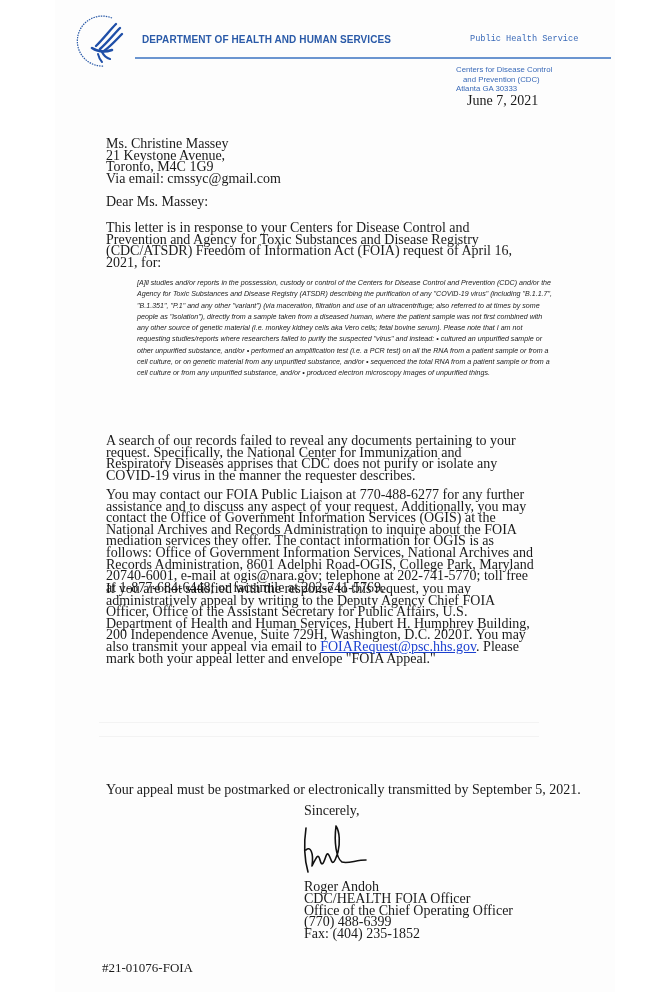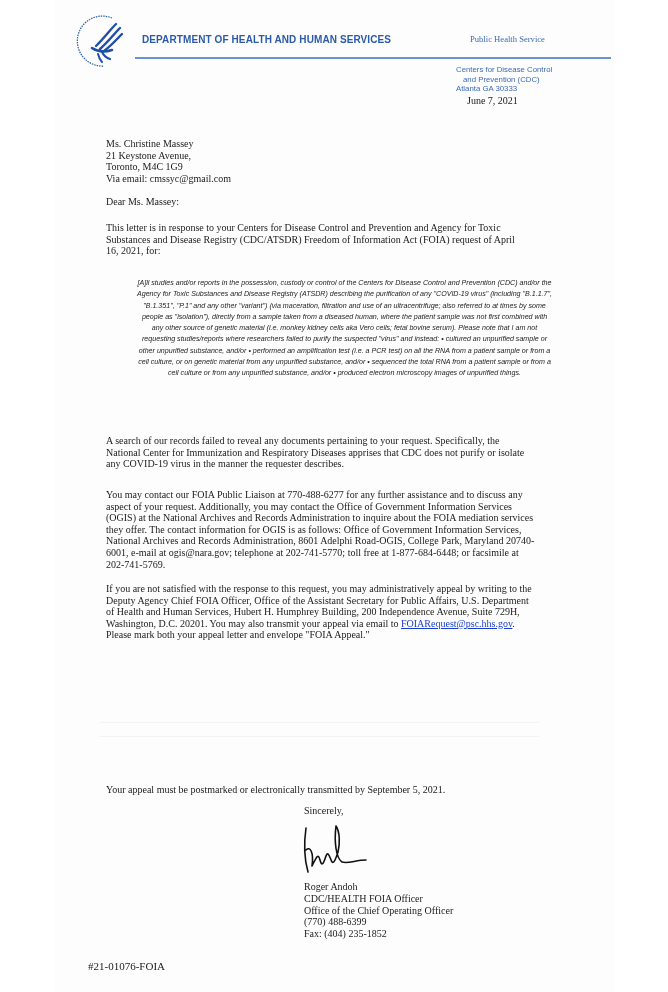--- a/index.html
+++ b/index.html
@@ -14,48 +14,47 @@
     .seam {
       position: absolute; left: 44px; width: 440px; height: 1px; background: #f3f3f3;
     }
     .abs { position: absolute; }
     .logo { left: 72px; top: 12px; width: 58px; height: 58px; }
     .dept {
       left: 142px; top: 34px; font-family: Liberation Sans, sans-serif; font-weight: bold;
       font-size: 10px; color: #2a5aa8; letter-spacing: 0.1px;
     }
     .phs {
-      left: 470px; top: 34px; font-family: Liberation Serif, serif; font-size: 8.6px; color: #3a6ab8;
+      left: 470px; top: 34px; font-family: Liberation Mono, monospace; font-size: 8.6px; color: #3a6ab8;
     }
     .rule { left: 135px; top: 57px; width: 476px; height: 1.5px; background: #6b95d0; }
     .cdc {
       left: 456px; top: 65px; font-family: "Liberation Sans", sans-serif; font-size: 7.8px;
       color: #3a6ab8; line-height: 9.5px;
     }
     .cdc .indent { padding-left: 7px; }
     .date { left: 467px; top: 95px; font-size: 10px; }
-    .body-text { font-size: 10px; line-height: 11.6px; font-family: Liberation Serif, serif; }
+    .body-text { font-size: 14px; line-height: 11.6px; font-family: Liberation Serif, serif; }
     .addr { left: 106px; top: 138px; line-height: 11.7px; }
     .salutation { left: 106px; top: 196px; text-align: right; }
     .p1 { left: 106px; top: 222px; width: 420px; }
     .quote {
       left: 137px; top: 278px; width: 415px;
       font-family: "Liberation Sans", sans-serif; font-style: italic; font-size: 7.1px; line-height: 11.3px;
       color: #222;
-      text-align: center;
     }
     .p2 { left: 106px; top: 435px; width: 420px; }
     .p3 { left: 106px; top: 489px; width: 430px; }
     .p4 { left: 106px; top: 583px; width: 430px; }
     .link { color: #1a3fd0; text-decoration: underline; text-align: center; }
     .deadline { left: 106px; top: 784px; }
     .closing { left: 304px; top: 805px; text-align: right; }
     .sig { left: 300px; top: 822px; width: 80px; height: 58px; }
     .signer { left: 304px; top: 881px; line-height: 11.8px; }
-    .refnum { left: 88px; top: 960px; font-size: 11px; }
+    .refnum { left: 102px; top: 960px; font-size: 13px; }
     p { margin: 0; }
   </style>
 </head>
 <body>
 
 <div class="page">
   <div class="seam" style="top:722px;"></div>
   <div class="seam" style="top:736px;"></div>
 </div>
 

